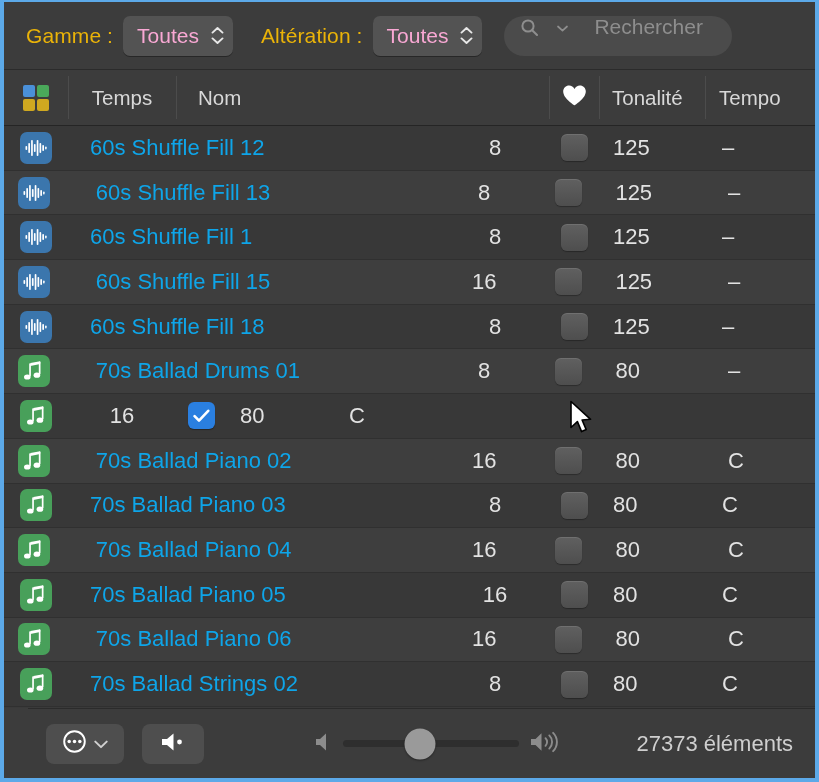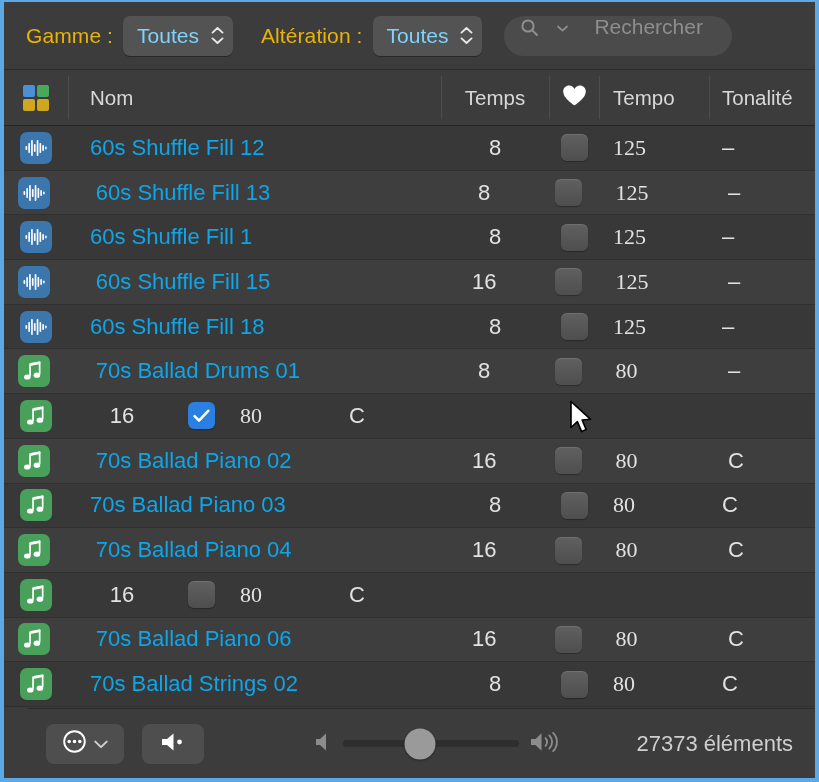--- a/index.html
+++ b/index.html
@@ -43,21 +43,21 @@
     height: 40px;
     background: #535353;
     border-radius: 7px;
     display: inline-flex;
     align-items: center;
     padding: 0 9px 0 14px;
     gap: 12px;
     box-shadow: 0 1px 0 rgba(0,0,0,.35);
   }
   .popup .ptext {
-    color: #7dd3fc;
+    color: #f9a8d4;
     font-size: 21px;
     font-weight: 500;
     white-space: nowrap;
   }
   .stepper { display:flex; flex-direction:column; align-items:center; gap:3px; width:13px;}
   .stepper svg { display:block; }
   .spacer-lg { width: 28px; }
 
   .searchfield {
     margin-left: 22px;
@@ -122,21 +122,21 @@
     border-bottom: 1px solid #303030;
     position: relative;
   }
   .row.alt { background: #3e3e3e; gap: 10px; }
   .row.base { background: #383838; }
   .c { display:flex; align-items:center; height:100%; }
   .c-icon { width: 64px; justify-content: center; }
   .c-name { width: 373px; padding-left: 22px; color:#0ea5e9; font-size: 22px; white-space:nowrap; overflow:hidden;}
   .c-temps { width: 108px; justify-content: center; color:#e2e2e2; font-size: 22px; }
   .c-fav   { width: 50px;  justify-content: center; }
-  .c-tempo { width: 110px; padding-left: 14px; color:#e2e2e2; font-size: 22px; font-family: Liberation Serif, serif; }
+  .c-tempo { width: 110px; padding-left: 14px; color:#e2e2e2; font-size: 22px; }
   .c-tona  { width: 106px; padding-left: 13px; color:#e2e2e2; font-size: 22px; }
 
   .tile { width: 32px; height: 32px; border-radius: 7px; display:flex; align-items:center; justify-content:center; }
   .tile.blue { background: #3b76ad; }
   .tile.green { background: #48a05a; }
 
   .cbx {
     width: 27px; height: 27px;
     border-radius: 6px;
     background: linear-gradient(#606060, #4e4e4e);
@@ -269,38 +269,38 @@
 
   <div class="colheader">
     <div class="ch ch-icon">
       <span class="gridicon">
         <i style="background:#4a90d9"></i>
           <i style="background:#4aa85a"></i>
         <i style="background:#cfa820"></i>
           <i style="background:#cfa820"></i>
       </span>
     </div>
+    <div class="ch ch-temps">
+      <span>Temps</span>
+    </div>
     <div class="ch ch-name">
       <span>Nom</span>
-    </div>
-    <div class="ch ch-temps">
-      <span>Temps</span>
     </div>
     <div class="ch ch-fav">
       <span>
         <svg width="25" height="23" viewBox="0 0 25 23">
             <path d="M12.5 21.5C12.5 21.5 1.2 14.6 1.2 7.6C1.2 3.9 3.9 1.4 7.1 1.4C9.5 1.4 11.4 2.8 12.5 4.9C13.6 2.8 15.5 1.4 17.9 1.4C21.1 1.4 23.8 3.9 23.8 7.6C23.8 14.6 12.5 21.5 12.5 21.5Z" fill="#ffffff"></path>
           </svg>
       </span>
     </div>
+    <div class="ch ch-tona">
+      <span>Tonalité</span>
+    </div>
     <div class="ch ch-tempo">
       <span>Tempo</span>
-    </div>
-    <div class="ch ch-tona">
-      <span>Tonalité</span>
     </div>
   </div>
 
   <div class="tbody" id="rows-container">
       <div class="row base">
         <div class="c c-icon">
           <span class="tile blue">
             <svg width="22" height="18" viewBox="0 0 22 18">
   <g fill="#ffffff">
     <rect x="0.5" y="7.0" width="1.7" height="4" rx="0.8"></rect>
@@ -543,20 +543,21 @@
   <g fill="#ffffff">
     <path d="M6.4 2.0 L16.2 0.2 L16.2 3.1 L6.4 4.9 Z"></path>
     <rect x="5.2" y="2.2" width="1.7" height="13.2" rx="0.8"></rect>
     <rect x="14.8" y="0.4" width="1.7" height="13.2" rx="0.8"></rect>
     <ellipse cx="3.3" cy="16.0" rx="3.3" ry="2.6"></ellipse>
     <ellipse cx="12.9" cy="14.2" rx="3.3" ry="2.6"></ellipse>
   </g>
             </svg>
           </span>
         </div>
+        <div class="c c-name">70s Ballad Piano 05</div>
         <div class="c c-temps">16</div>
         <div class="c c-fav">
           <span class="cbx"></span>
         </div>
         <div class="c c-tempo">80</div>
         <div class="c c-tona">C</div>
       </div>
       <div class="row alt">
         <div class="c c-icon">
           <span class="tile green">

